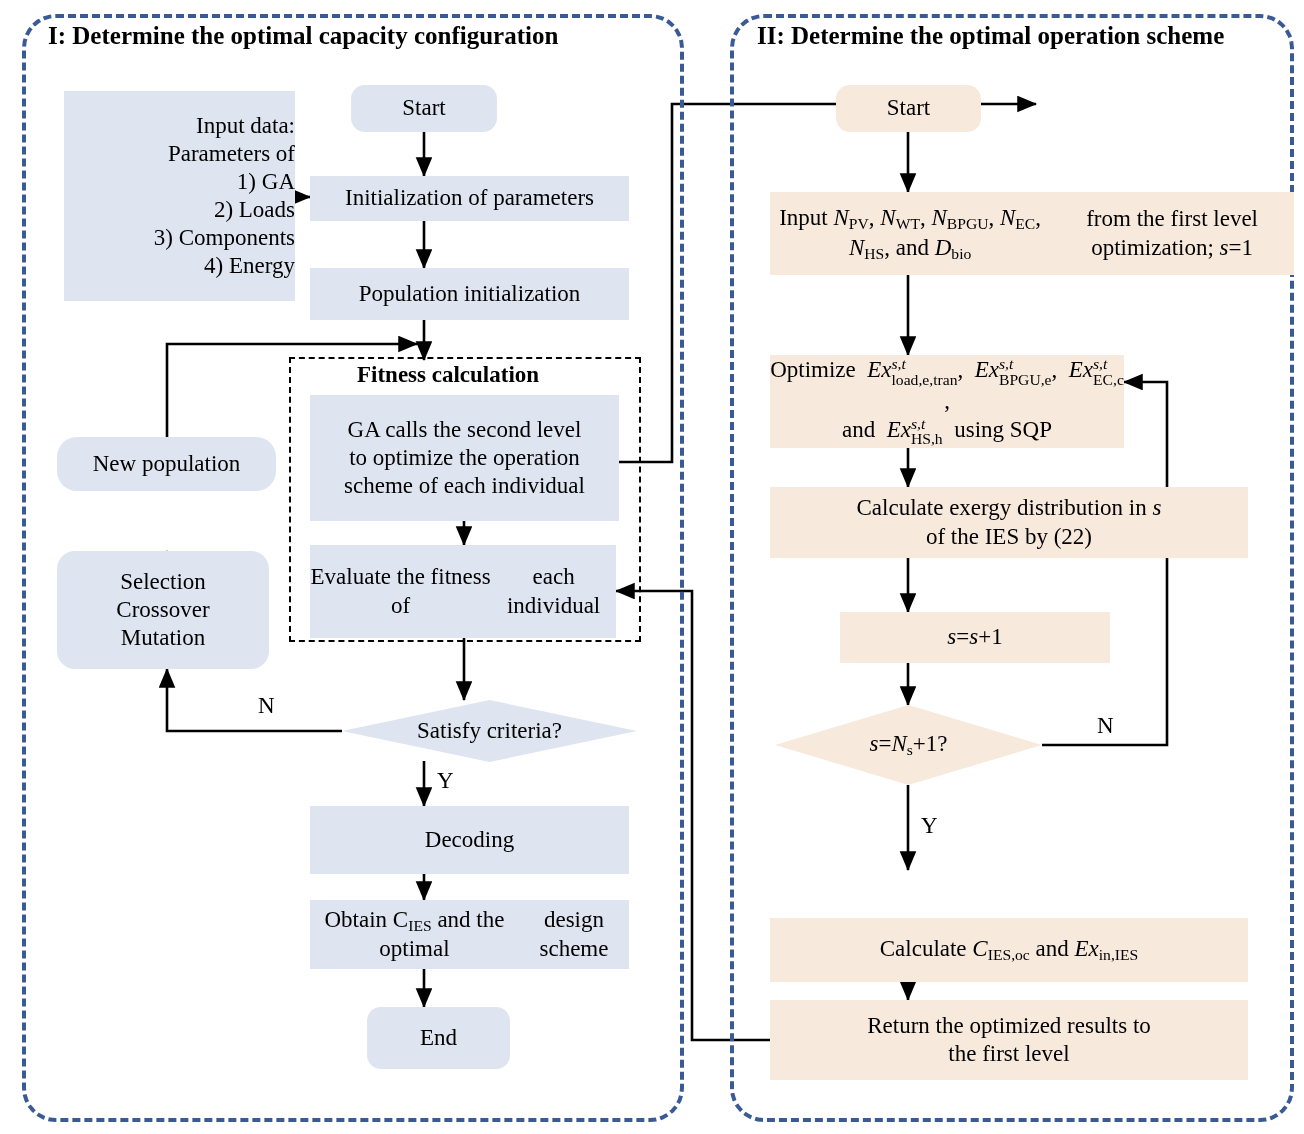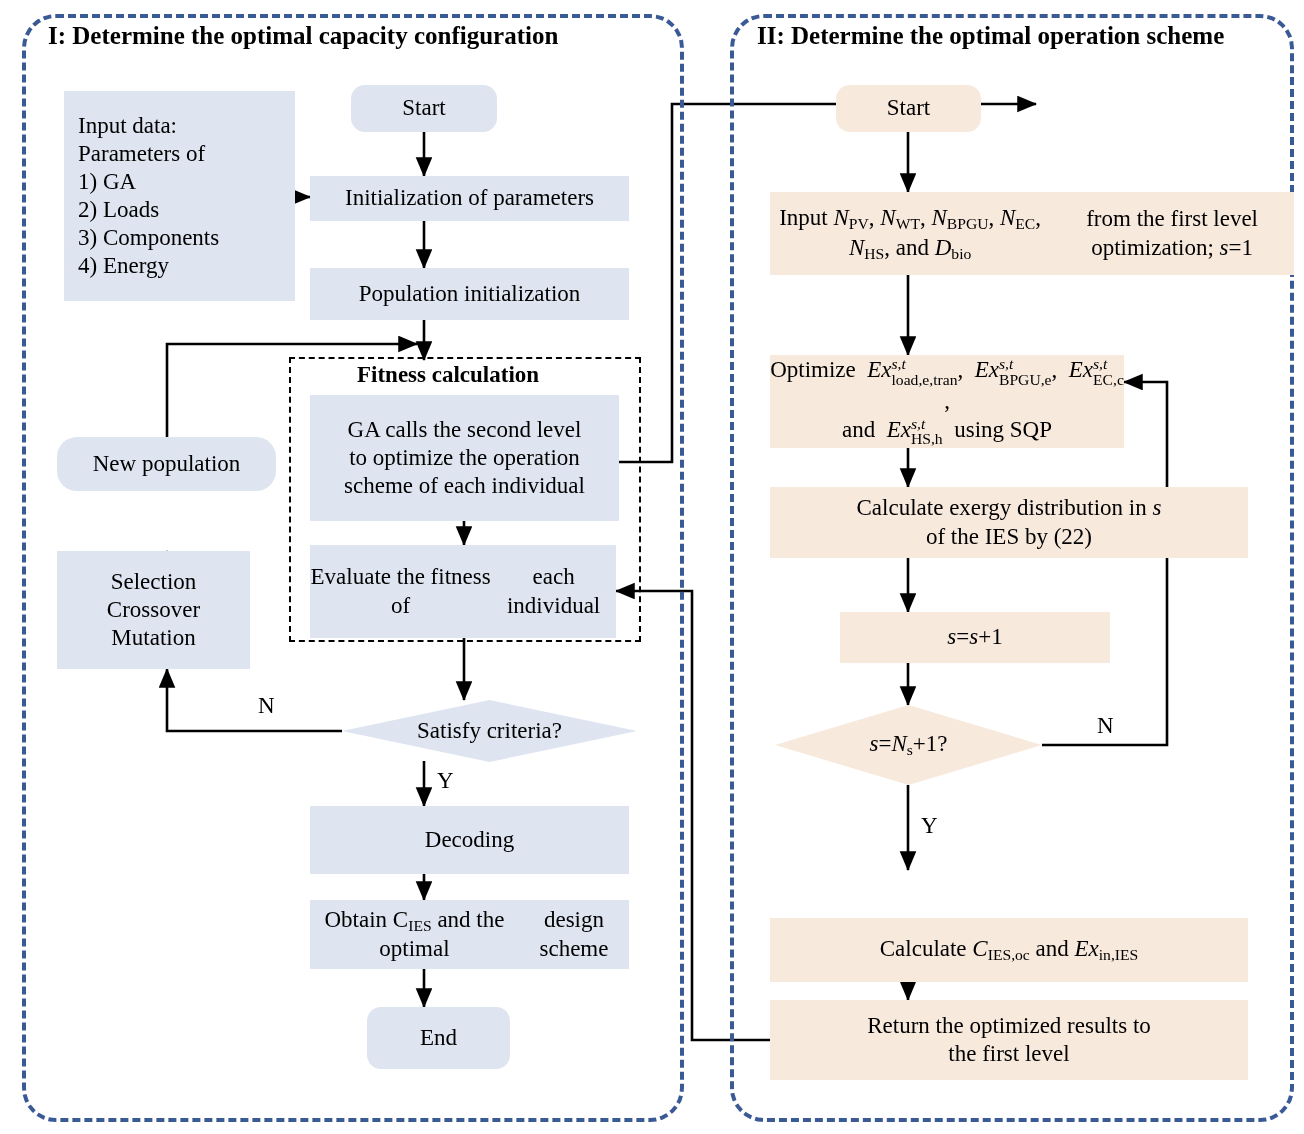--- a/index.html
+++ b/index.html
@@ -81,21 +81,21 @@
     </g>
 
     <g stroke="#000" stroke-width="2.6" fill="none">
       <path d="M342,731 L167,731 L167,712"></path>
     </g>
   </svg>
 
   <div class="panel" style="left:22px;top:14px;width:654px;height:1100px;"></div>
   <div class="panel-title" style="left:48px;top:22px;">I: Determine the optimal capacity configuration</div>
 
-  <div class="node proc blue lefttext" style="left:64px;top:91px;width:217px;height:210px;flex-direction:column;align-items:flex-start;justify-content:center;">
+  <div class="node proc blue lefttext" style="left:64px;top:91px;width:217px;height:210px;flex-direction:column;align-items:flex-end;justify-content:center;">
     <span>Input data:</span>
     <span>Parameters of</span>
     <span>1) GA</span>
     <span>2) Loads</span>
     <span>3) Components</span>
     <span>4) Energy</span>
   </div>
 
   <div class="node term blue" style="left:351px;top:85px;width:146px;height:47px;">Start</div>
 
@@ -112,21 +112,21 @@
     <span>scheme of each individual</span>
   </div>
 
   <div class="node proc blue" style="left:310px;top:545px;width:306px;height:93px;">
     <span>Evaluate the fitness of</span>
     <span>each individual</span>
   </div>
 
   <div class="node proc blue" style="left:57px;top:437px;width:219px;height:54px;border-radius:20px;">New population</div>
 
-  <div class="node proc blue" style="left:57px;top:551px;width:193px;height:118px;flex-direction:column;">
+  <div class="node proc blue" style="left:57px;top:551px;width:212px;height:118px;flex-direction:column;border-radius:18px;">
     <span>Selection</span>
     <span>Crossover</span>
     <span>Mutation</span>
   </div>
 
   <div class="diamond" style="left:342px;top:700px;width:295px;height:62px;">
     <svg width="295" height="62" viewBox="0 0 295 62">
       <polygon points="147.5,0 295,31 147.5,62 0,31" fill="#dee4f0"></polygon>
     </svg>
     <span>Satisfy criteria?</span>

